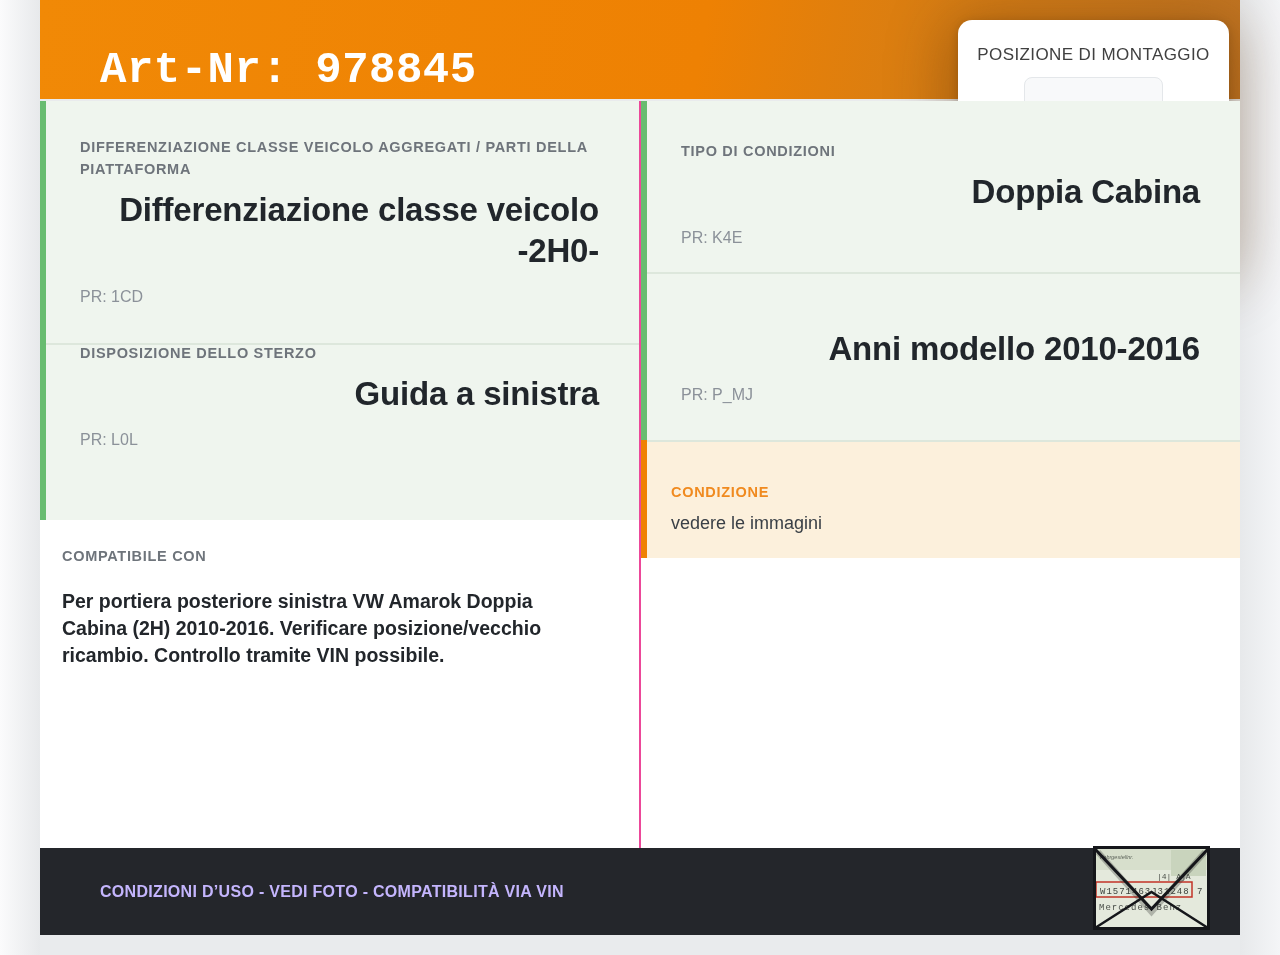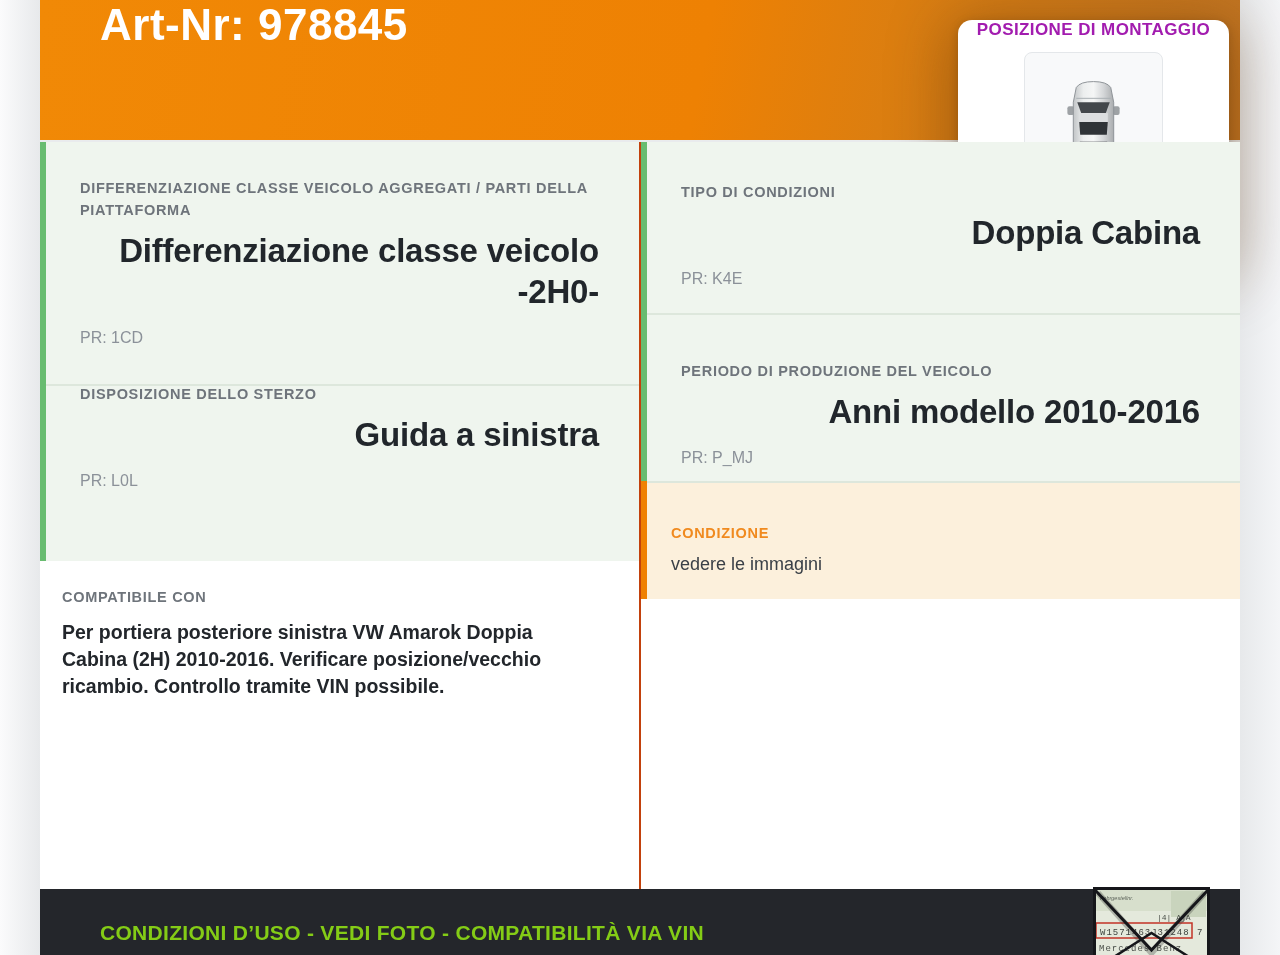--- a/index.html
+++ b/index.html
@@ -14,77 +14,78 @@
     background:linear-gradient(to right,#FBFBFC,#E7E9EB); z-index:0;
   }
   body::after { 
     content:''; position:absolute; right:0; top:0; width:40px; height:955px;
     background:linear-gradient(to left,#F4F5F7,#E7E9EB); z-index:0;
   }
   .page { position:absolute; left:40px; top:0; width:1200px; height:955px; z-index:1; }
 
   
   .header {
-    height:140px; display:flex; align-items:flex-start;
+    height:99px; display:flex; align-items:flex-end;
     background:linear-gradient(100deg,#F18906 0%,#EE8103 55%,#D57D15 76%,#C17523 100%);
+    font-family:Liberation Mono, monospace;
   }
   .header h1 {
     margin:0 0 4px 60px; color:#FFFFFF; font-size:44px; font-weight:bold; letter-spacing:.5px;
   }
 
   
   .montaggio {
     position:absolute; top:20px; left:918px; width:271px; height:242px;
     background:#FFFFFF; border-radius:14px; text-align:center;
     box-shadow:0 10px 60px 10px rgba(90,45,0,.38), 0 2px 10px rgba(0,0,0,.18);
   }
-  .montaggio .m-title { color:#a21caf; font-weight:bold; font-size:17px; letter-spacing:.4px; }
+  .montaggio .m-title { margin-top:25px; color:#404040; font-weight:normal; font-size:17px; letter-spacing:.4px; }
   .montaggio .imgbox {
     width:139px; height:138px; margin:12px auto 0; background:#F8F9FA;
     border:1px solid #E4E7EA; border-radius:8px; overflow:hidden;
   }
   .montaggio .imgbox svg { display:block; width:100%; height:100%; }
   .montaggio .poslabel { margin-top:11px; font-size:17.5px; font-weight:bold; color:#23272B; letter-spacing:.2px; }
 
   
-  .columns { display:flex; gap:2px; margin-top:2px; height:747px; background:#c2410c; }
+  .columns { display:flex; gap:2px; margin-top:2px; height:747px; background:#ec4899; }
   .col { width:599px; display:flex; flex-direction:column; background:#FFFFFF; }
   .card {
     border-left:6px solid #68BC70; background:#EFF5EE;
     padding-left:34px; padding-right:40px; position:relative;
   }
   .card.sep { box-shadow:inset 0 2px 0 #DDE7DC; }
   .label {
     font-size:14.5px; font-weight:bold; color:#6E747B; letter-spacing:.7px;
     line-height:1.5; max-width:560px;
   }
   .value { font-size:33px; font-weight:bold; color:#21262B; line-height:1.27; margin-top:8px; letter-spacing:-.2px;text-align:right; }
   .pr { font-size:16px; color:#8B9199; margin-top:16px; }
 
   .card-l1 { height:242px; padding-top:36px; }
   .card-l2 { height:177px; }
   .card-l3 { height:181px; padding-top:46px; }
   .card-r1 { height:171px; padding-top:40px; }
   .card-r2 { height:168px; padding-top:48px; }
 
   .card.compat { height:173px; border-left:none; background:#FFFFFF; padding:26px 48px 0 22px; }
-  .compat-text { font-size:19.5px; font-weight:bold; color:#22262B; line-height:1.4; margin-top:10px; max-width:545px; }
+  .compat-text { font-size:19.5px; font-weight:bold; color:#22262B; line-height:1.4; margin-top:20px; max-width:545px; }
 
   .card.cond { height:118px; border-left-color:#EF8103; background:#FCF0DC; padding:42px 38px 0 24px; }
   .card.cond .label { color:#F08A1F; }
   .cond-value { font-size:18px; color:#3A4047; margin-top:9px; }
 
   .filler { flex:1; background:#FFFFFF; }
 
   
   .footer {
     height:87px; background:#24262B; display:flex; align-items:center;
     padding-left:60px; position:relative;
   }
-  .footer-text { color:#84cc16; font-size:21px; font-weight:bold; letter-spacing:.3px; }
+  .footer-text { color:#c4b5fd; font-size:16px; font-weight:bold; letter-spacing:.3px; }
   .stamp { position:absolute; right:30px; top:-2px; width:117px; height:84px; }
   .stamp svg { display:block; width:100%; height:100%; }
 </style>
 </head>
 <body>
 
 <div class="page">
 
   <div class="header">
     <h1>Art-Nr: 978845</h1>
@@ -146,21 +147,20 @@
       </div>
     </div>
 
     <div class="col">
       <div class="card card-r1">
         <div class="label">TIPO DI CONDIZIONI</div>
         <div class="value">Doppia Cabina</div>
         <div class="pr">PR: K4E</div>
       </div>
       <div class="card card-r2 sep">
-        <div class="label">PERIODO DI PRODUZIONE DEL VEICOLO</div>
         <div class="value">Anni modello 2010-2016</div>
         <div class="pr">PR: P_MJ</div>
       </div>
       <div class="card cond sep">
         <div class="label">CONDIZIONE</div>
         <div class="cond-value">vedere le immagini</div>
       </div>
       <div class="filler"></div>
     </div>
 

